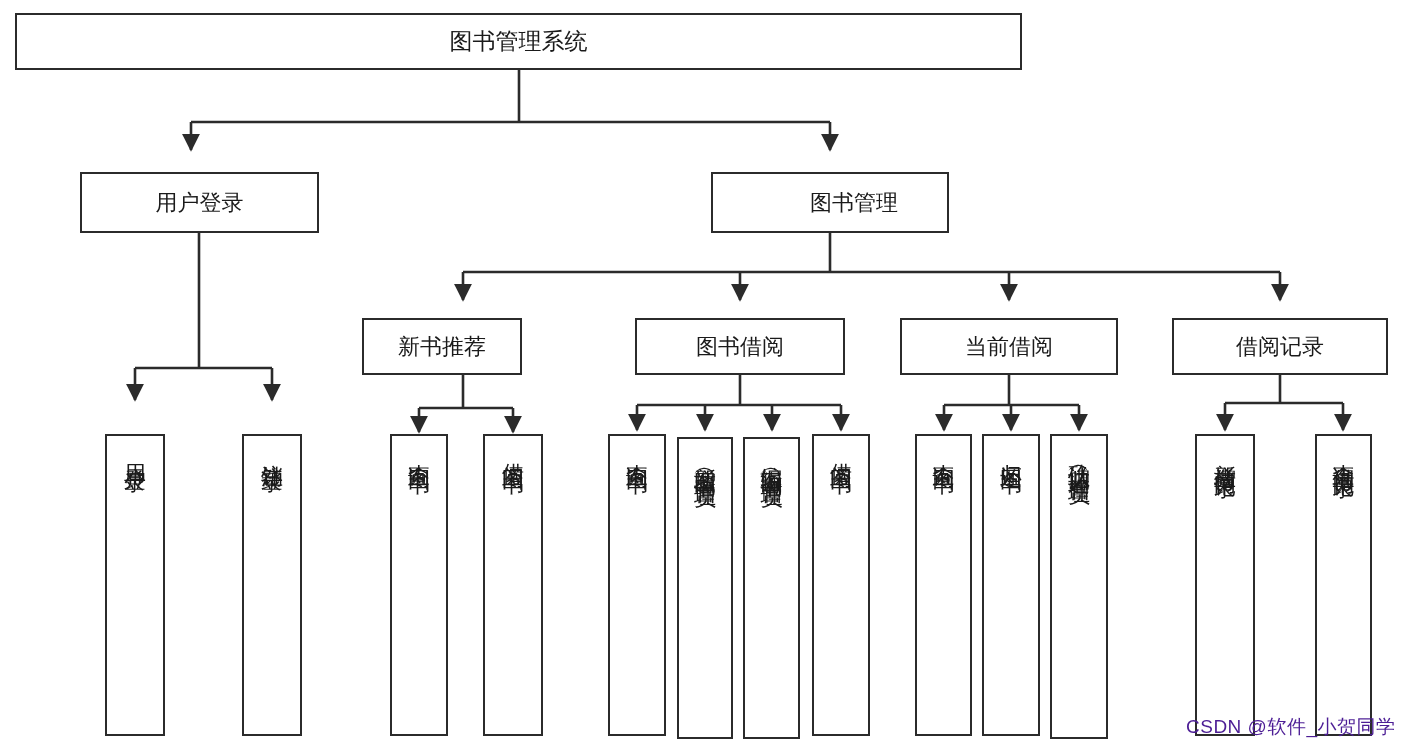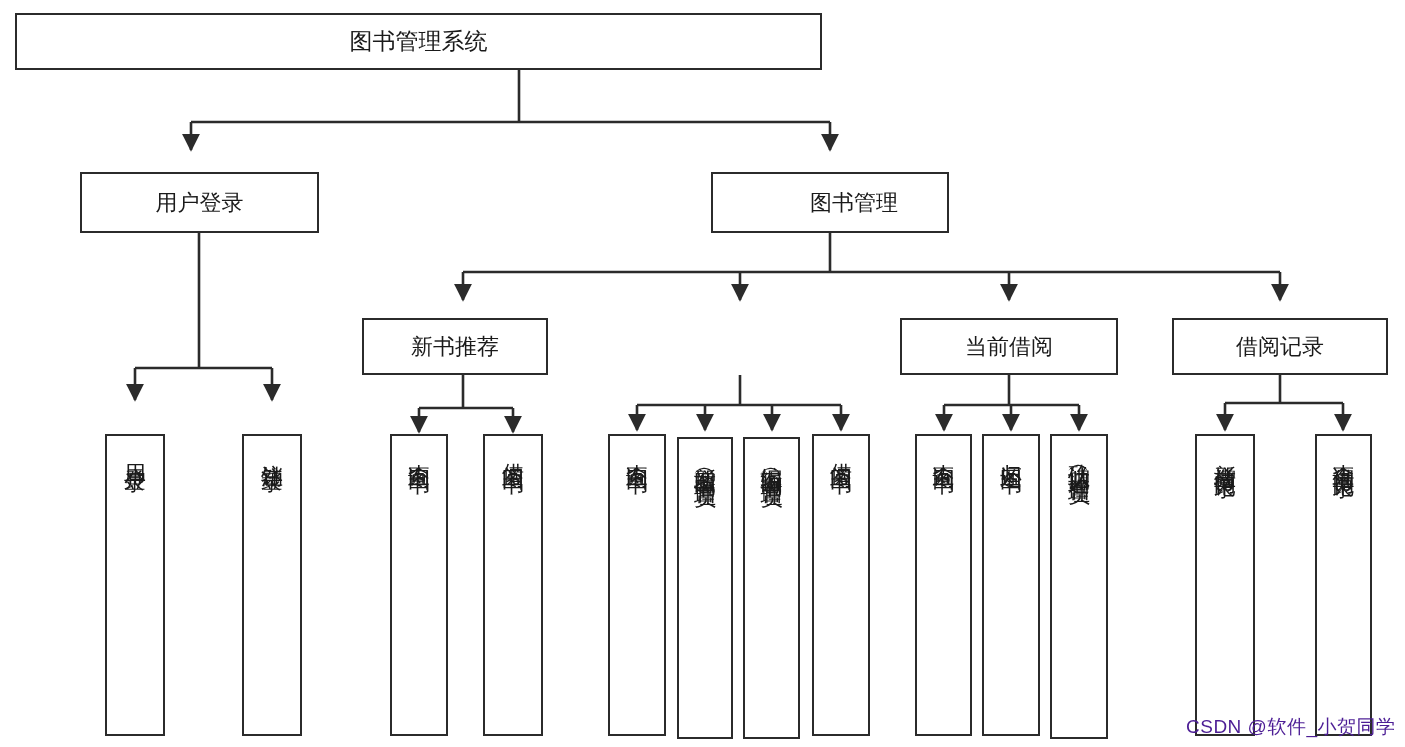--- a/index.html
+++ b/index.html
@@ -122,36 +122,39 @@
       <path d="M 1011 405 L 1011 430" marker-end="url(#arrow)"></path>
       <path d="M 1079 405 L 1079 430" marker-end="url(#arrow)"></path>
 
       <path d="M 1280 375 L 1280 403"></path>
       <path d="M 1225 403 L 1343 403"></path>
       <path d="M 1225 403 L 1225 430" marker-end="url(#arrow)"></path>
       <path d="M 1343 403 L 1343 430" marker-end="url(#arrow)"></path>
     </g>
   </svg>
 
-  <div class="node root horiz" style="left:15px; top:13px; width:807px; height:57px;">
+  <div class="node root horiz" style="left:15px; top:13px; width:1007px; height:57px;">
     <span class="lbl">图书管理系统</span>
   </div>
 
   <div class="node horiz" style="left:80px; top:172px; width:239px; height:61px;">
     <span class="lbl">用户登录</span>
   </div>
 
   <div class="node horiz" style="left:711px; top:172px; width:238px; height:61px;padding-left:48px;">
     <span class="lbl">图书管理</span>
   </div>
 
-  <div class="node horiz" style="left:362px; top:318px; width:186px; height:57px;">
+  <div class="node horiz" style="left:362px; top:318px; width:160px; height:57px;">
     <span class="lbl">新书推荐</span>
   </div>
 
+  <div class="node horiz" style="left:635px; top:318px; width:210px; height:57px;">
+    <span class="lbl">图书借阅</span>
+  </div>
 
   <div class="node horiz" style="left:1172px; top:318px; width:216px; height:57px;">
     <span class="lbl">借阅记录</span>
   </div>
 
   <div class="node horiz" style="left:900px; top:318px; width:218px; height:57px;">
     <span class="lbl">当前借阅</span>
   </div>
 
   <div class="node vert" style="left:105px; top:434px; width:60px; height:302px;">

